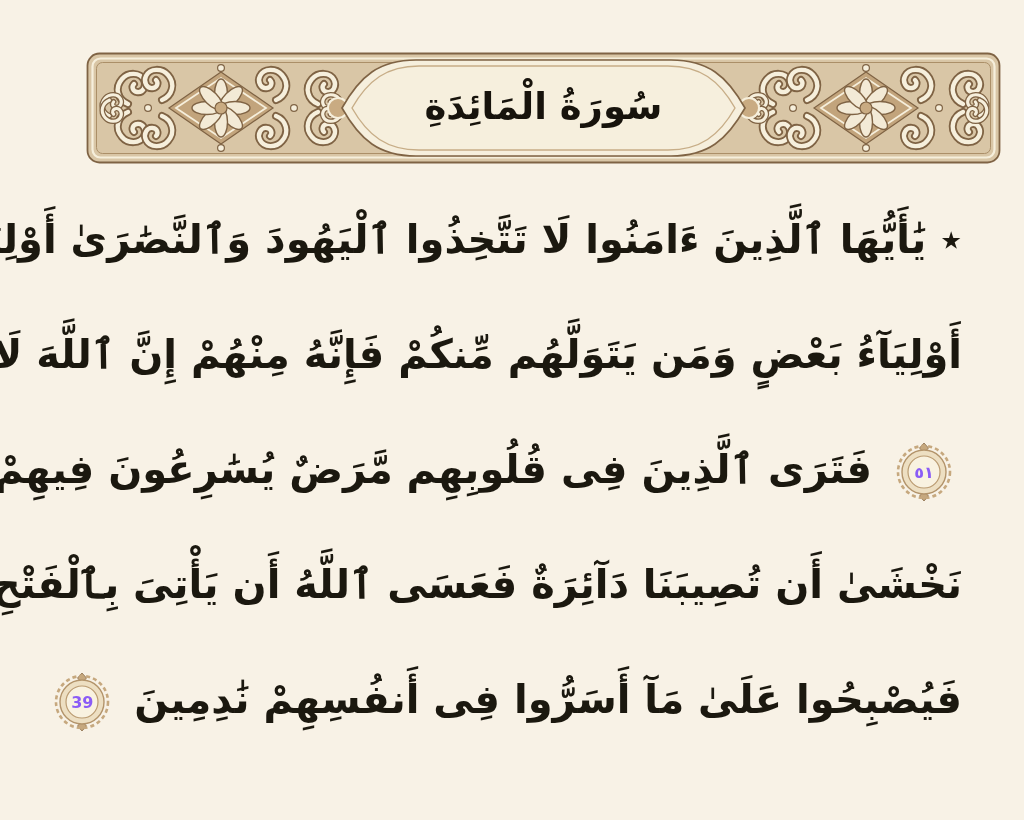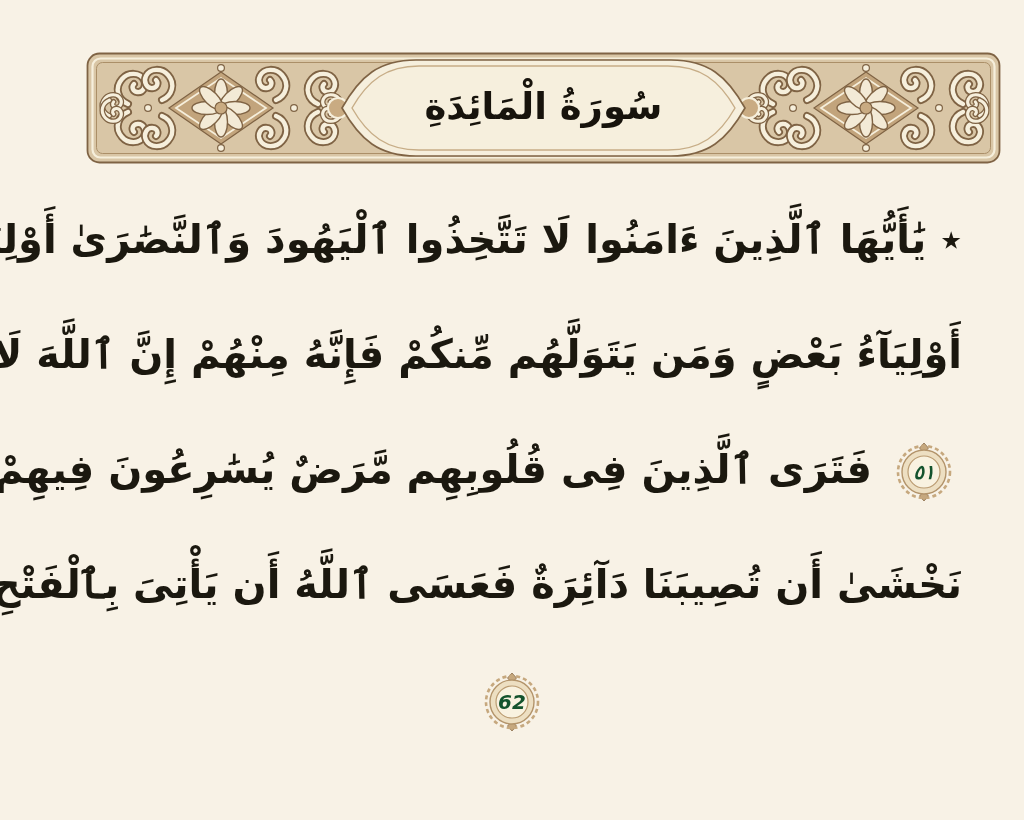--- a/index.html
+++ b/index.html
@@ -53,22 +53,22 @@
     position: relative;
     display: inline-block;
     width: 60px; height: 60px;
     vertical-align: middle;
     margin: 0 8px;
   }
   .medallion svg { position: absolute; inset: 0; }
   .mnum {
     position: absolute; inset: 0;
     display: flex; align-items: center; justify-content: center;
-    font-size: 20px; font-weight: bold;
-    color: #14532d; padding-top: 1px; font-style: italic;
+    font-size: 16px; font-weight: bold;
+    color: #8b5cf6; padding-top: 1px;
   }
 </style>
 </head>
 <body>
 
 <div class="header-frame">
   <svg class="header-svg" viewBox="0 0 915 112" aria-hidden="true">
     <defs>
       <g id="curl">
         <path d="M2,34 C-8,30 -12,18 -4,9 C2,2 14,2 18,10 C21,16 17,23 11,22 C7,21.5 5,17 8,14" fill="none" stroke="#7f6344" stroke-width="8" stroke-linecap="round"></path>
@@ -146,25 +146,25 @@
         <circle cx="30" cy="30" r="26" fill="none" stroke="#c6a87e" stroke-width="2.6" stroke-dasharray="4 3"></circle>
         <circle cx="30" cy="30" r="22" fill="#eddfc2" stroke="#b3946b" stroke-width="1.4"></circle>
         <circle cx="30" cy="30" r="16" fill="#f9f2e0" stroke="#bb9c72" stroke-width="1.2"></circle>
       </svg>
       <span class="mnum">٥١</span>
     </span>
     <span>فَتَرَى ٱلَّذِينَ فِى قُلُوبِهِم مَّرَضٌ يُسَٰرِعُونَ فِيهِمْ يَقُولُونَ</span></p>
 
   <p class="vline"><span>نَخْشَىٰ أَن تُصِيبَنَا دَآئِرَةٌ فَعَسَى ٱللَّهُ أَن يَأْتِىَ بِٱلْفَتْحِ أَوْ أَمْرٍ مِّنْ عِندِهِ</span></p>
 
-  <p class="vline centered">
+  <p class="vline centered"><span>فَيُصْبِحُوا عَلَىٰ مَآ أَسَرُّوا فِى أَنفُسِهِمْ نَٰدِمِينَ</span>
     <span class="medallion">
       <svg viewBox="0 0 60 60" aria-hidden="true">
         <path d="M30,1 l4.5,5 -4.5,5 -4.5,-5 z" fill="#c6a87e" stroke="#8a6c49" stroke-width="0.8"></path>
         <path d="M30,49 l4.5,5 -4.5,5 -4.5,-5 z" fill="#c6a87e" stroke="#8a6c49" stroke-width="0.8"></path>
         <circle cx="30" cy="30" r="26" fill="none" stroke="#c6a87e" stroke-width="2.6" stroke-dasharray="4 3"></circle>
         <circle cx="30" cy="30" r="22" fill="#eddfc2" stroke="#b3946b" stroke-width="1.4"></circle>
         <circle cx="30" cy="30" r="16" fill="#f9f2e0" stroke="#bb9c72" stroke-width="1.2"></circle>
       </svg>
-      <span class="mnum">62</span>
+      <span class="mnum">39</span>
     </span></p>
 
 </div>
 
 </body></html>

